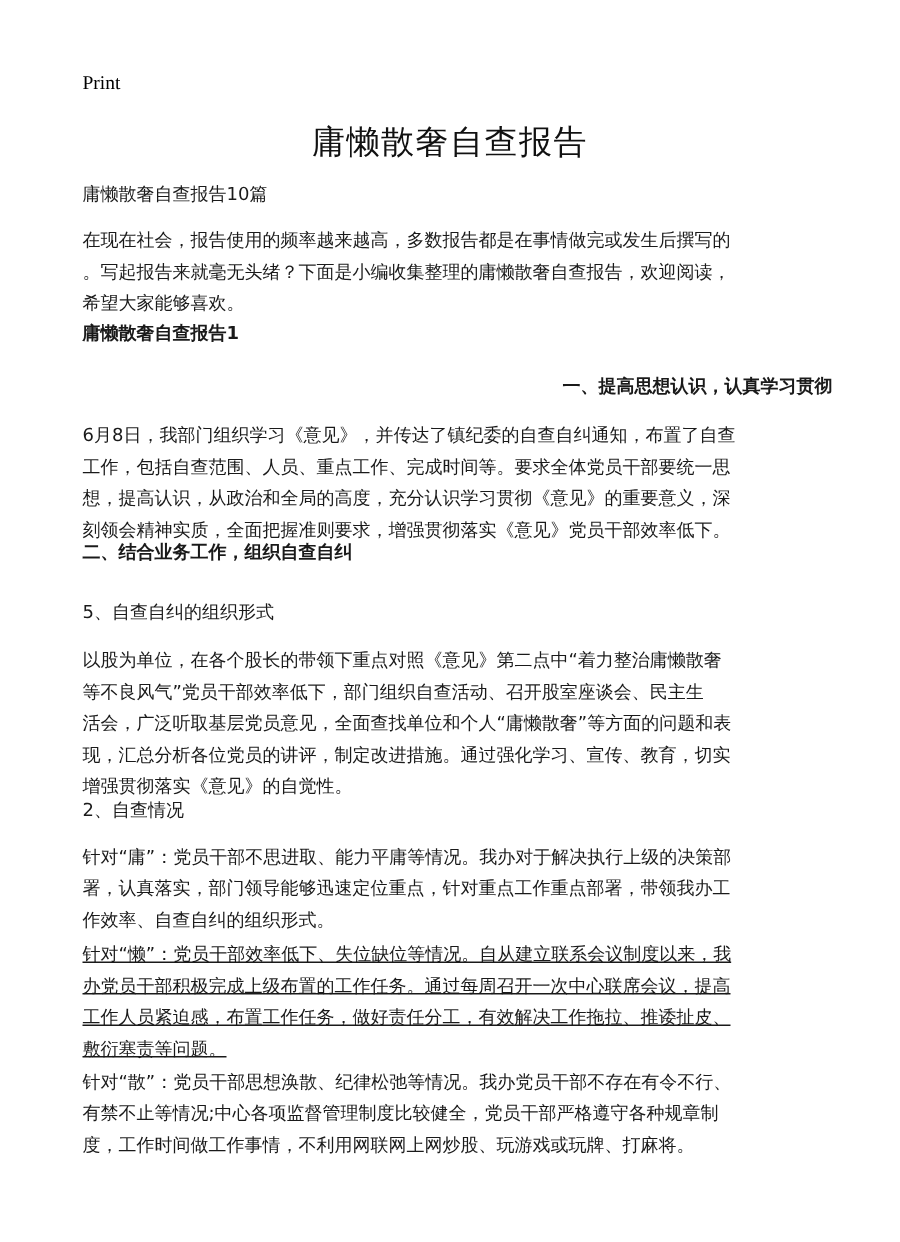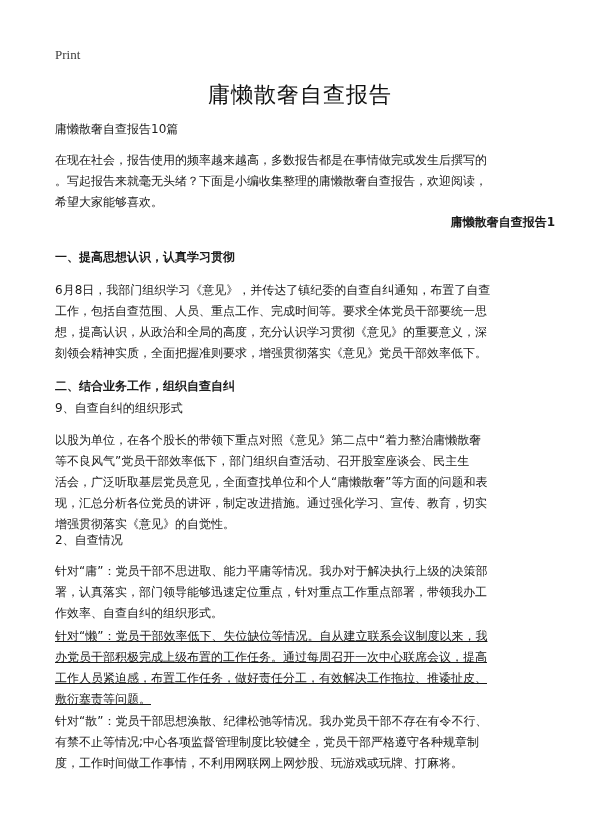--- a/index.html
+++ b/index.html
@@ -1,54 +1,54 @@
 <!DOCTYPE html>
 <html><head>
   <meta charset="utf-8">
   <style>
     html, body { margin: 0; padding: 0; background: #ffffff; }
     body {
       width: 600px; height: 828px; overflow: hidden; position: relative;
       font-family: "DejaVu Sans", "Liberation Sans", sans-serif;
       color: #1a1a1a;
     }
-    .print { position: absolute; left: 55px; top: 47px; font-family: "Liberation Serif", serif; font-size: 13px; color: #404040; }
+    .print { position: absolute; left: 55px; top: 47px; font-family: "Liberation Serif", serif; font-size: 13px; color: #000000; }
     .title { position: absolute; left: 0; width: 600px; top: 80px; text-align: center; font-size: 22px; letter-spacing: 1px; color: #111; }
     .block { position: absolute; left: 55px; width: 500px; font-size: 12px; line-height: 21px; white-space: nowrap; }
     .line { display: block; }
     .bold { font-weight: bold; }
   </style>
 </head>
 <body>
 
 <div class="print">Print</div>
 <div class="title">庸懒散奢自查报告</div>
 
 <div class="block" style="top:119px;">庸懒散奢自查报告10篇</div>
 
 <div class="block" style="top:150px;">
   <span class="line">在现在社会，报告使用的频率越来越高，多数报告都是在事情做完或发生后撰写的</span>
   <span class="line">。写起报告来就毫无头绪？下面是小编收集整理的庸懒散奢自查报告，欢迎阅读，</span>
   <span class="line">希望大家能够喜欢。</span>
 </div>
 
-<div class="block bold" style="top:212px;text-align:right;">庸懒散奢自查报告1</div>
+<div class="block bold" style="top:212px;">庸懒散奢自查报告1</div>
 
-<div class="block bold" style="top:247px;">一、提高思想认识，认真学习贯彻</div>
+<div class="block bold" style="top:247px;text-align:right;">一、提高思想认识，认真学习贯彻</div>
 
 <div class="block" style="top:280px;">
   <span class="line">6月8日，我部门组织学习《意见》，并传达了镇纪委的自查自纠通知，布置了自查</span>
   <span class="line">工作，包括自查范围、人员、重点工作、完成时间等。要求全体党员干部要统一思</span>
   <span class="line">想，提高认识，从政治和全局的高度，充分认识学习贯彻《意见》的重要意义，深</span>
   <span class="line">刻领会精神实质，全面把握准则要求，增强贯彻落实《意见》党员干部效率低下。</span>
 </div>
 
-<div class="block bold" style="top:376px;">二、结合业务工作，组织自查自纠</div>
+<div class="block bold" style="top:358px;">二、结合业务工作，组织自查自纠</div>
 
-<div class="block" style="top:398px;">9、自查自纠的组织形式</div>
+<div class="block" style="top:398px;">5、自查自纠的组织形式</div>
 
 <div class="block" style="top:430px;">
   <span class="line">以股为单位，在各个股长的带领下重点对照《意见》第二点中“着力整治庸懒散奢</span>
   <span class="line">等不良风气”党员干部效率低下，部门组织自查活动、召开股室座谈会、民主生</span>
   <span class="line">活会，广泛听取基层党员意见，全面查找单位和个人“庸懒散奢”等方面的问题和表</span>
   <span class="line">现，汇总分析各位党员的讲评，制定改进措施。通过强化学习、宣传、教育，切实</span>
   <span class="line">增强贯彻落实《意见》的自觉性。</span>
 </div>
 
 <div class="block" style="top:530px;">2、自查情况</div>

